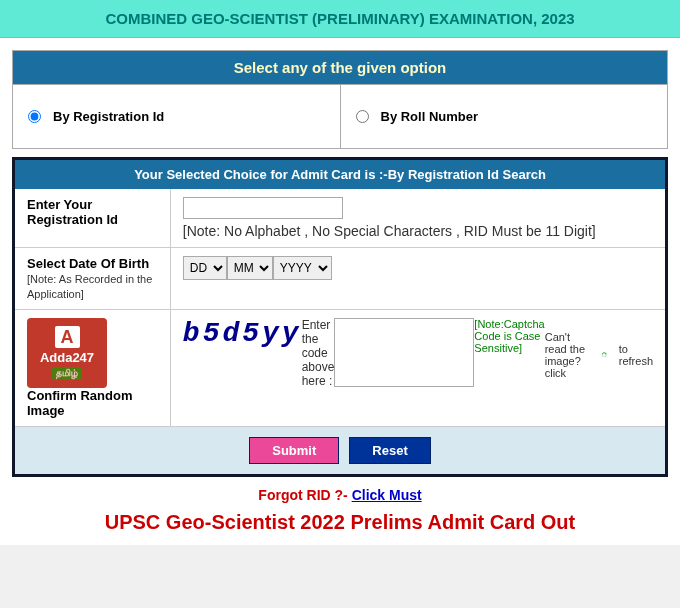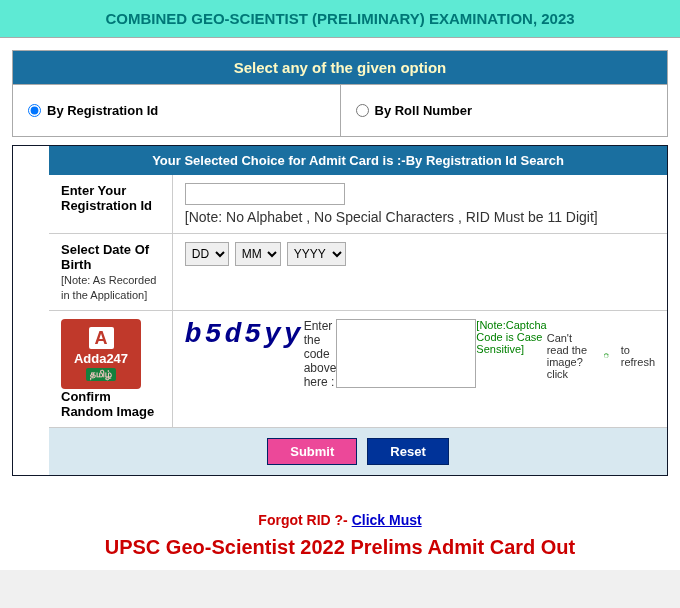--- a/index.html
+++ b/index.html
@@ -40,39 +40,38 @@
       padding: 8px;
       font-size: 15px;
       font-weight: bold;
     }
     .option-row {
       display: flex;
       border-top: 1px solid #aaa;
     }
     .option-cell {
       flex: 1;
-      padding: 18px 15px;
-      display: flex;
-      align-items: center;
-      gap: 6px;
+      padding: 24px 15px;
+      display: flex;
+      align-items: center;
+      gap: 12px;
       font-size: 13px;
       font-weight: bold;
     }
     .option-cell:first-child {
       border-right: 1px solid #aaa;
     }
     .option-cell input[type="radio"] {
       cursor: pointer;
     }
 
     
     .form-section {
-      border: 1px solid #0f172a;
-      margin: 0 12px 26px 12px;
-      padding-left: 36px;
+      border: 3px solid #0f172a;
+      margin: 0 12px 0 12px;
     }
     .form-section-header {
       background: #1a6fa0;
       color: #fff;
       text-align: center;
       padding: 7px;
       font-size: 13px;
       font-weight: bold;
     }
     .form-table {
@@ -108,21 +107,20 @@
     }
     .reg-note {
       font-size: 14px;
       color: #333;
       margin-top: 4px;
     }
 
     
     .dob-selects {
       display: flex;
-      gap: 6px;
       align-items: center;
     }
     .dob-selects select {
       padding: 3px 2px;
       border: 1px solid #aaa;
       font-size: 12px;
     }
 
     
     .captcha-left {
@@ -155,21 +153,21 @@
       margin-bottom: 2px;
     }
     .adda-logo-name {
       font-size: 13px;
       font-weight: bold;
       color: #fff;
     }
     .adda-logo-sub {
       font-size: 9px;
       color: #ffcccc;
-      background: #15803d;
+      background: #4d7c0f;
       padding: 1px 4px;
       margin-top: 2px;
       border-radius: 2px;
     }
 
     .captcha-right {
       display: flex;
       flex-direction: row;
     }
     .captcha-text {

